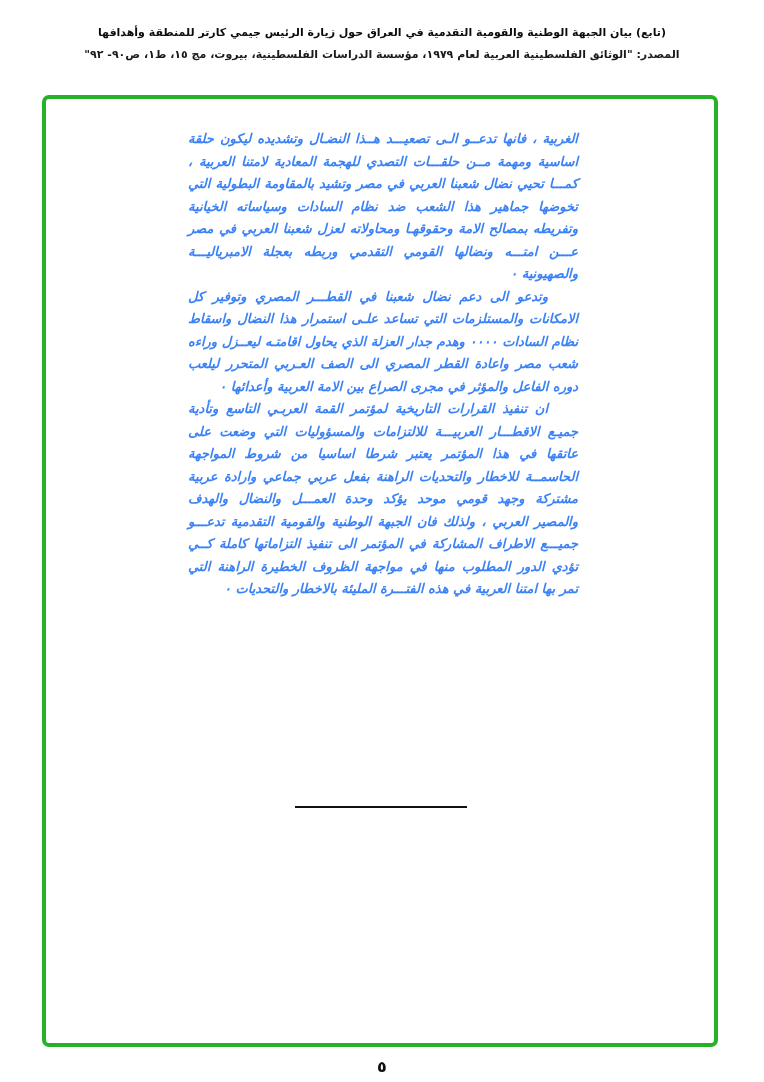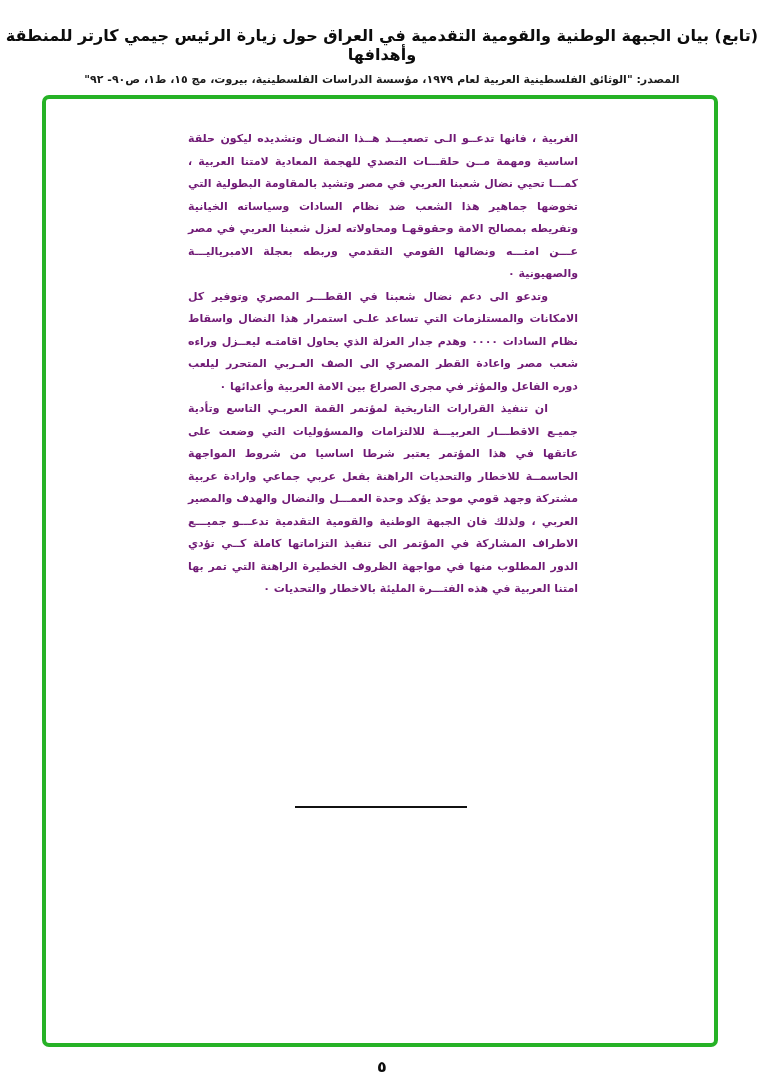--- a/index.html
+++ b/index.html
@@ -17,21 +17,21 @@
   }
   .page-header {
     position: absolute;
     top: 26px;
     left: 0;
     width: 764px;
     text-align: center;
     direction: rtl;
   }
   .header-title {
-    font-size: 16px;
+    font-size: 11px;
     font-weight: 700;
     letter-spacing: 0.2px;
     color: #0c0c0c;
   }
   .header-source {
     margin-top: 9px;
     font-size: 11px;
     font-weight: 700;
     color: #1a1a1a;
   }
@@ -47,26 +47,27 @@
   }
   .text-column {
     position: absolute;
     top: 128px;
     left: 188px;
     width: 390px;
     direction: rtl;
   }
   .text-column p {
     margin: 0;
-    font-size: 11px;
+    font-size: 13px;
     font-weight: 700;
     line-height: 22.5px;
     text-align: justify;
     text-justify: inter-word;
-    color: #701a75;
+    color: #3b82f6;
+    font-style: italic;
   }
   .text-column p.indented {
     text-indent: 30px;
   }
   .separator-rule {
     position: absolute;
     top: 806px;
     left: 295px;
     width: 172px;
     border-top: 2px solid #111111;

